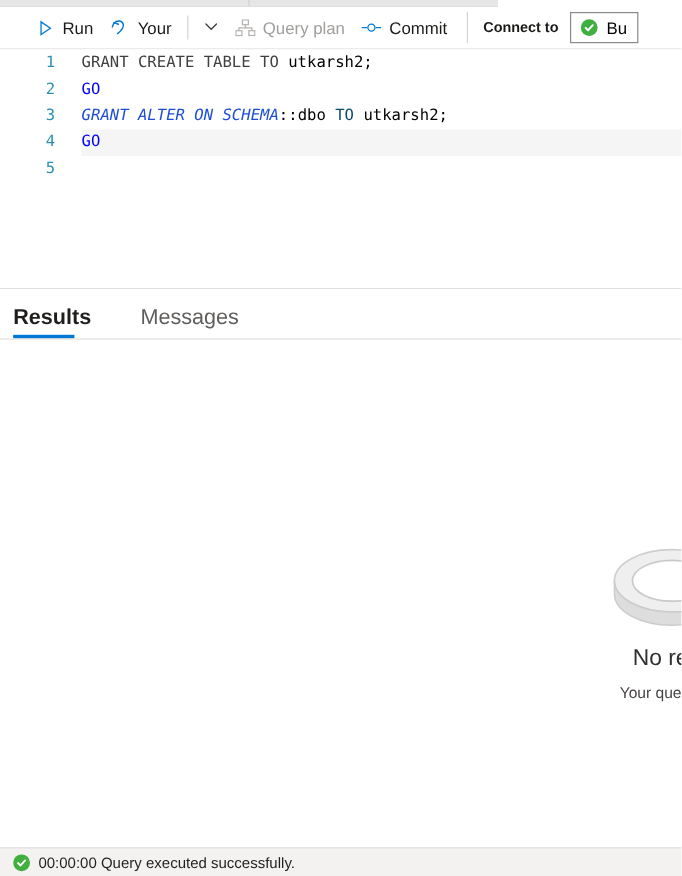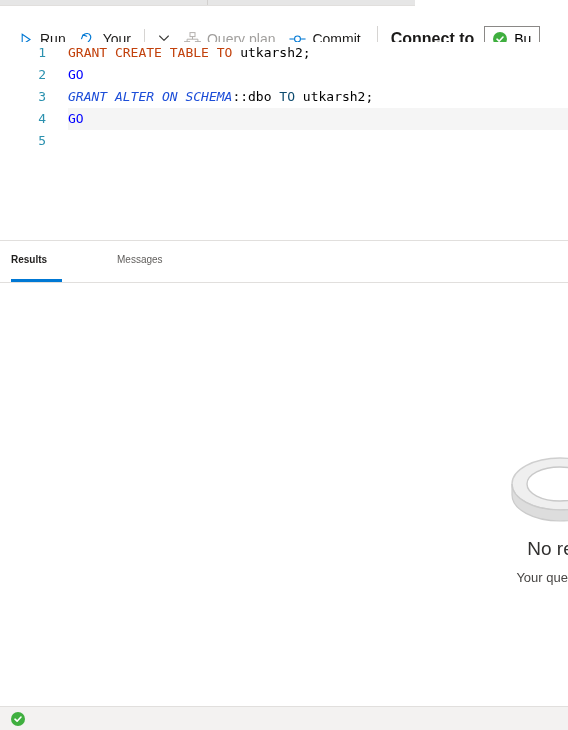--- a/index.html
+++ b/index.html
@@ -39,28 +39,28 @@
     top: 0;
     width: 1px;
     height: 5px;
     background: #d2d0ce;
   }
 
   
   .toolbar {
     position: absolute;
     left: 0;
-    top: 22px;
+    top: 6px;
     width: 568px;
     height: 35px;
     background: #ffffff;
     border-bottom: 1px solid #edebe9;
     display: flex;
     align-items: center;
-    padding-left: 10px;
+    padding-left: 22px;
     box-sizing: border-box;
     white-space: nowrap;
   }
   .tb-item {
     display: inline-flex;
     align-items: center;
     height: 28px;
     padding: 0 7px;
     gap: 6px;
     color: #1b1a19;
@@ -88,21 +88,21 @@
   }
   .tb-caret {
     display: inline-flex;
     align-items: center;
     justify-content: center;
     width: 26px;
     height: 28px;
     cursor: default;
   }
   .tb-connect-label {
-    font-size: 16px;
+    font-size: 12px;
     font-weight: bold;
     color: #1b1a19;
     padding: 0 10px 0 4px;
   }
   .conn-box {
     display: inline-flex;
     align-items: center;
     gap: 7px;
     height: 26px;
     min-width: 56px;
@@ -193,21 +193,21 @@
     position: absolute;
     left: 0;
     top: 41px;
     width: 568px;
     height: 1px;
     background: #e1dfdd;
   }
   .tab {
     position: absolute;
     top: 13px;
-    font-size: 10px;
+    font-size: 18px;
     color: #605e5c;
     cursor: default;
   }
   .tab.active {
     color: #201f1e;
     font-weight: bold;
   }
   .tab-indicator {
     position: absolute;
     top: 38px;
@@ -343,21 +343,21 @@
         <svg width="10" height="10" viewBox="0 0 10 10">
           <path d="M2 5.2 L4.1 7.2 L8 3" fill="none" stroke="#ffffff" stroke-width="1.6" stroke-linecap="round" stroke-linejoin="round"></path>
         </svg>
       </span>
       <span>Bu</span>
     </div>
   </div>
 
   <div class="editor">
     <div id="code-lines">
-        <div class="code-line"><div class="gutter" style="color: rgb(43, 145, 175);">1</div><div class="code-text"><span class="kw" style="color: #c2410c; text-align: center;">GRANT CREATE TABLE TO </span><span class="pl">utkarsh2;</span></div></div>
+        <div class="code-line"><div class="gutter" style="color: rgb(43, 145, 175);">1</div><div class="code-text"><span class="kw" style="color: #404040; text-align: center;">GRANT CREATE TABLE TO </span><span class="pl">utkarsh2;</span></div></div>
         <div class="code-line"><div class="gutter" style="color: rgb(43, 145, 175);">2</div><div class="code-text"><span class="kw" style="color: rgb(0, 0, 255);">GO</span></div></div>
         <div class="code-line"><div class="gutter" style="color: rgb(43, 145, 175);">3</div><div class="code-text"><span class="kw" style="color: #1d4ed8; font-style: italic;">GRANT ALTER ON SCHEMA</span><span class="pl">::dbo </span><span class="kw" style="color: #0c4a6e;">TO </span><span class="pl">utkarsh2;</span></div></div>
         <div class="code-line active"><div class="code-hl" style="background: rgb(245, 245, 245);"></div><div class="gutter" style="color: rgb(43, 145, 175);">4</div><div class="code-text"><span class="kw" style="color: rgb(0, 0, 255);">GO</span></div></div>
         <div class="code-line"><div class="gutter" style="color: rgb(43, 145, 175);">5</div><div class="code-text"></div></div>
       </div>
   </div>
 
   <div class="pane-divider"></div>
 
   <div class="tabbar">
@@ -384,15 +384,16 @@
       <div class="empty-sub">Your query yielded</div>
     </div>
   </div>
 
   <div class="statusbar">
     <span class="check-badge" style="background: rgb(63, 175, 63);">
       <svg width="10" height="10" viewBox="0 0 10 10">
         <path d="M2 5.2 L4.1 7.2 L8 3" fill="none" stroke="#ffffff" stroke-width="1.6" stroke-linecap="round" stroke-linejoin="round"></path>
       </svg>
     </span>
+    <span class="status-text">00:00:00 Query executed successfully.</span>
   </div>
 
 </div>
 
 </body></html>

